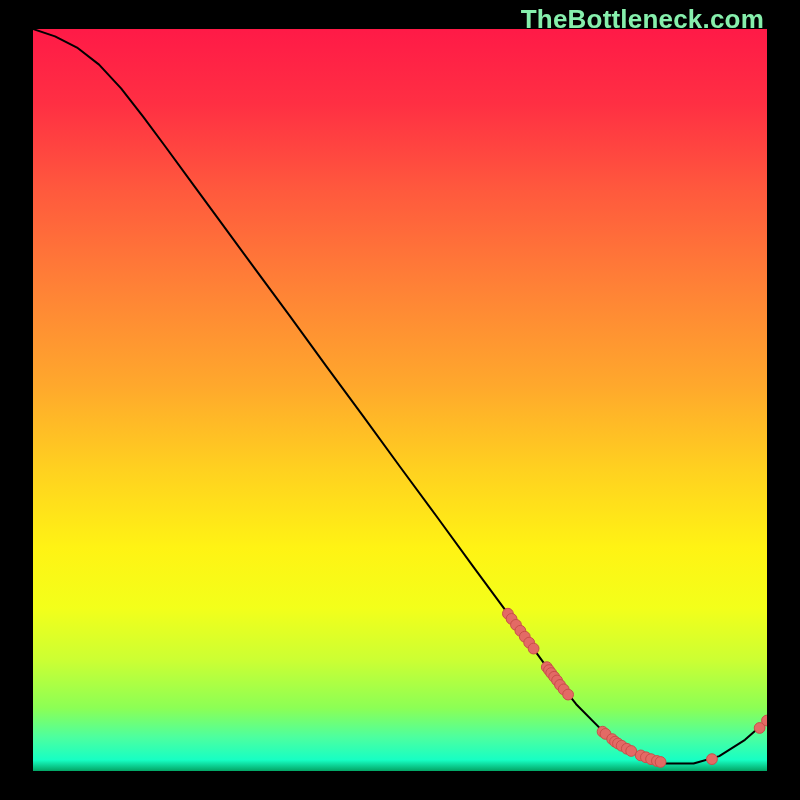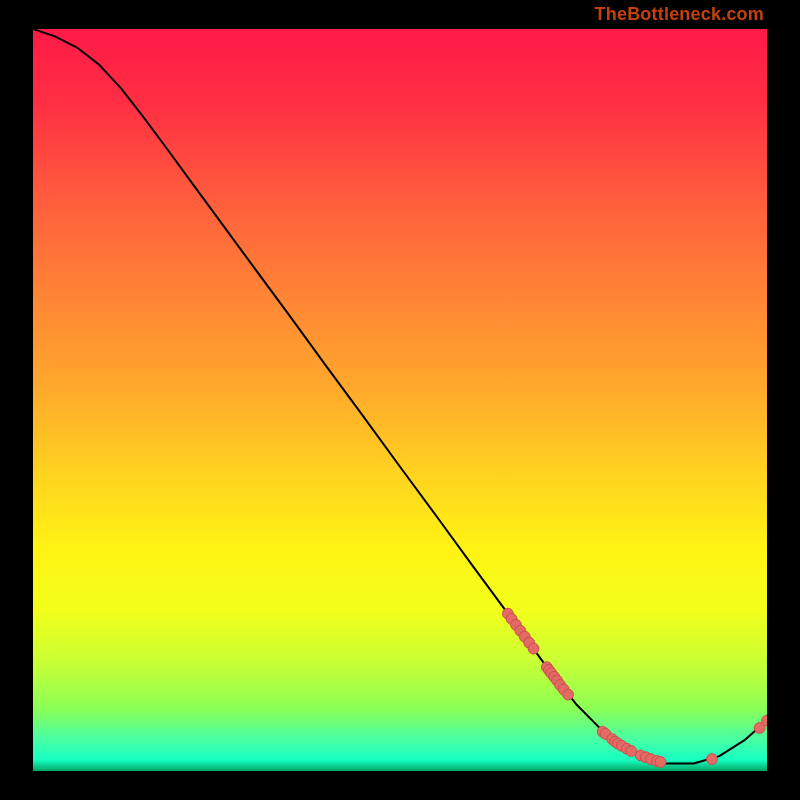--- a/index.html
+++ b/index.html
@@ -16,23 +16,23 @@
     top: 29px;
     width: 734px;
     height: 742px;
     background: #000000;
   }
   .watermark {
     position: absolute;
     right: 36px;
     top: 4px;
     font-family: Arial, Helvetica, sans-serif;
-    font-size: 18px;
+    font-size: 26px;
     font-weight: 600;
-    color: #c2410c;
+    color: #86efac;
     letter-spacing: 0.2px;
   }
   svg {
     position: absolute;
     left: 0;
     top: 0;
   }
 </style>
 </head>
 <body>

